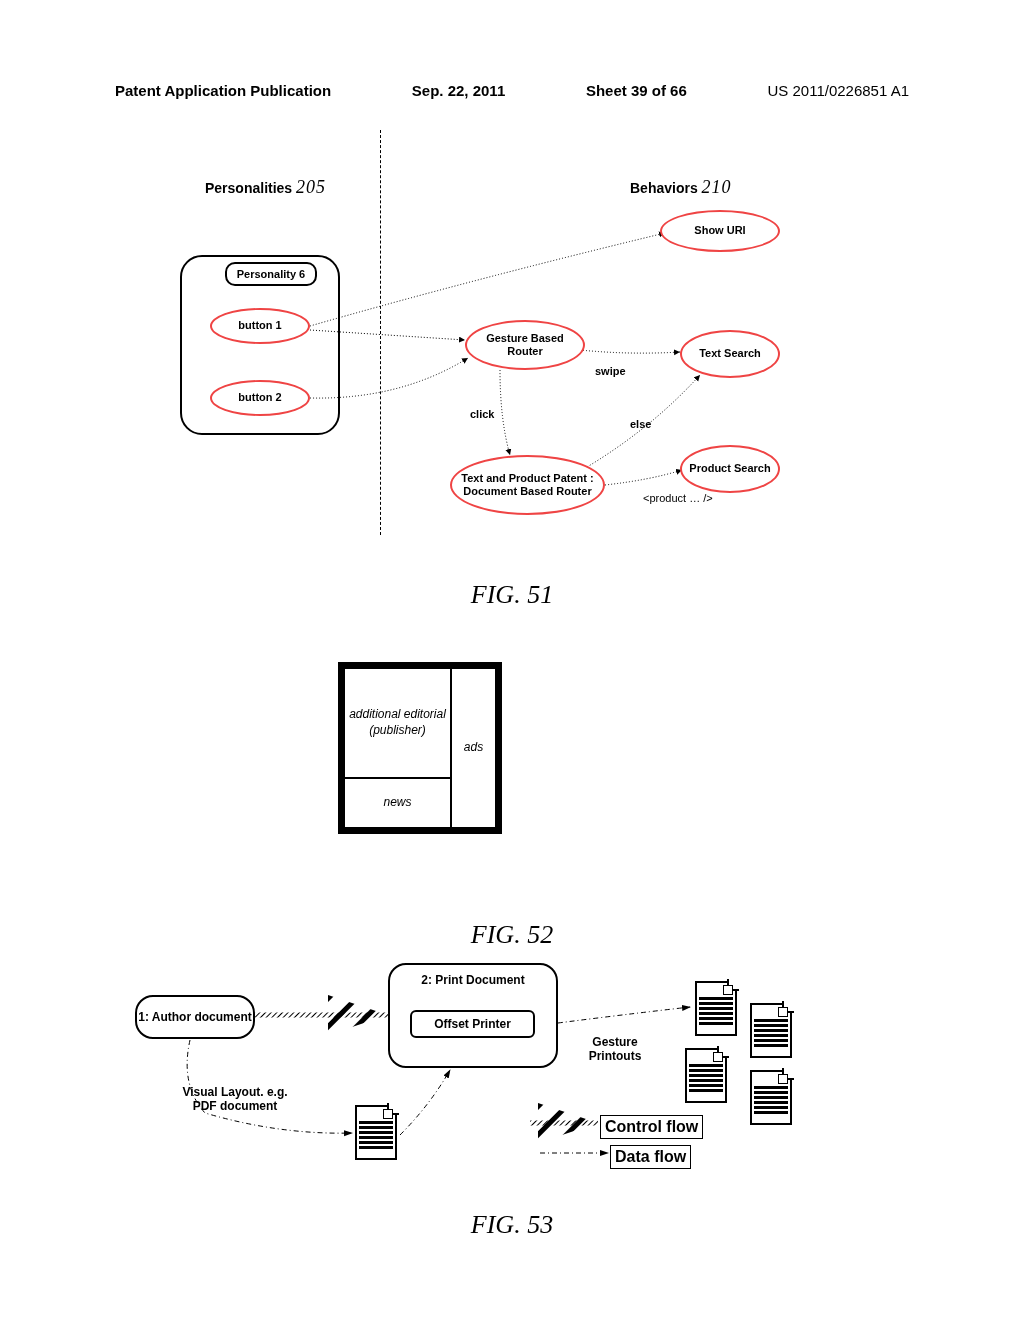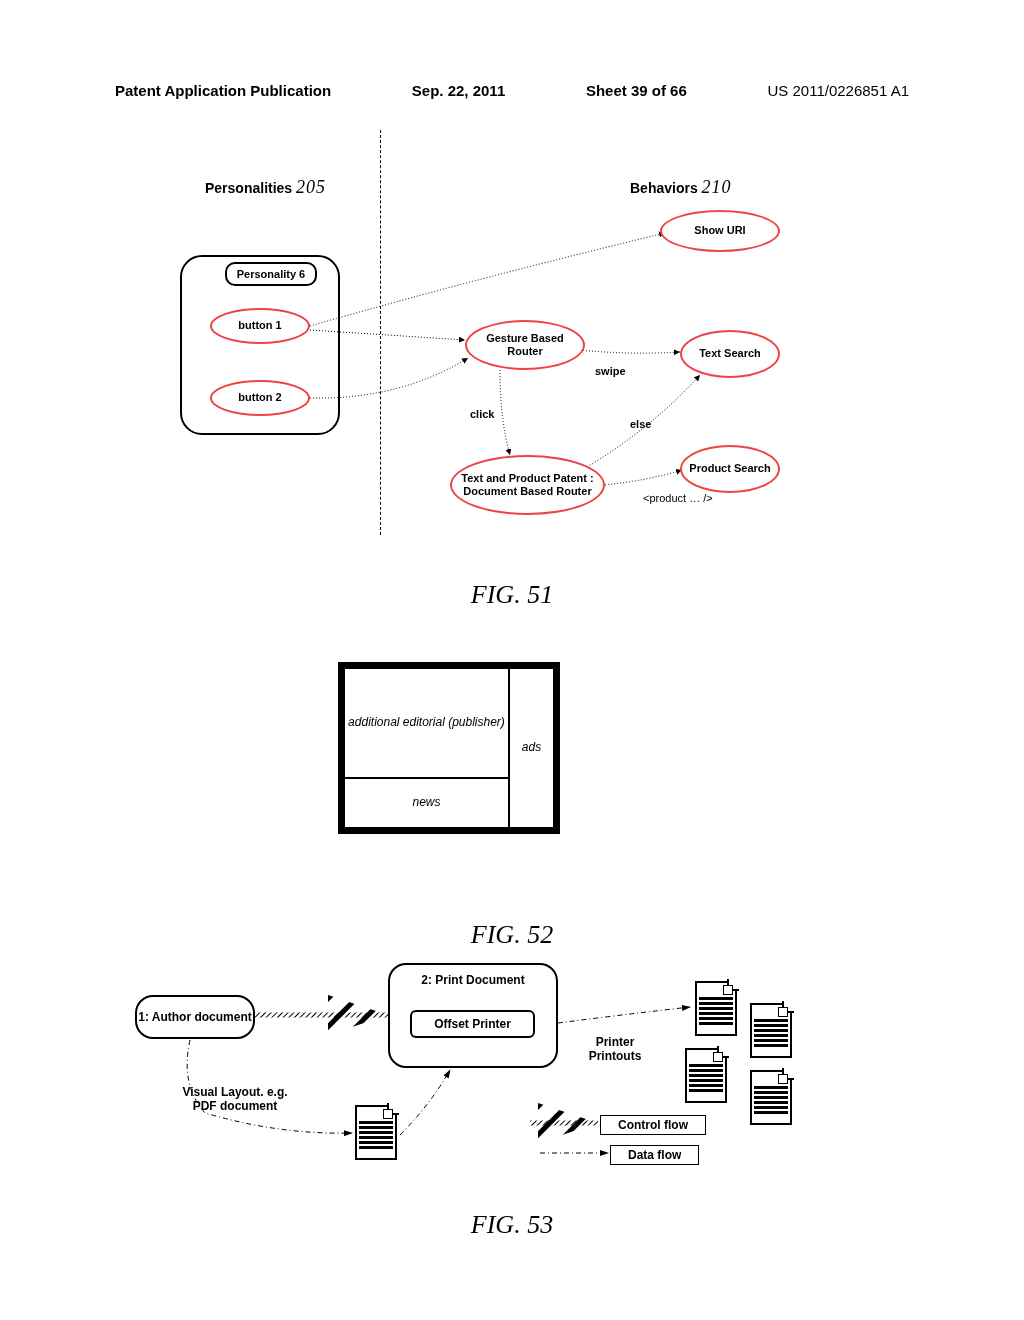--- a/index.html
+++ b/index.html
@@ -82,42 +82,42 @@
 
   .edge-lbl { position: absolute; font-weight: bold; font-size: 11px; }
   .lbl-click   { top: 278px; left: 300px; }
   .lbl-swipe   { top: 235px; left: 425px; }
   .lbl-else    { top: 288px; left: 460px; }
   .lbl-product { top: 362px; left: 445px; font-family: Liberation Sans, sans-serif; font-weight: normal; font-size: 11px; margin-left: 28px; }
 
   svg.dotted { position: absolute; top: 0; left: 0; width: 690px; height: 420px; pointer-events: none; }
 
   
-  .fig52 { position: absolute; top: 662px; left: 338px; width: 222px; height: 172px;
+  .fig52 { position: absolute; top: 662px; left: 338px; width: 164px; height: 172px;
            border: 5px solid #000; font-size: 12px; font-style: italic; }
   .fig52 .inner { border: 1.5px solid #000; margin: 0; height: 100%; display: grid;
                   grid-template-columns: 1fr 45px; }
   .left-col { display: grid; grid-template-rows: 1fr 50px; }
   .cell { border: 0.5px solid #000; display: flex; align-items: center; justify-content: center;
           text-align: center; line-height: 1.3; }
 
   
   .fig53 { position: absolute; top: 955px; left: 130px; width: 700px; height: 245px; }
   .rbox53 { position: absolute; border: 2px solid #000; border-radius: 18px;
             font-weight: bold; font-size: 12px; text-align: center; background: #fff;
             display: flex; align-items: center; justify-content: center; }
   .auth { top: 40px; left: 5px; width: 120px; height: 44px; }
   .print-doc { top: 8px; left: 258px; width: 170px; height: 105px;
                align-items: flex-start; padding-top: 8px; }
   .offset { top: 55px; left: 280px; width: 125px; height: 28px; border-radius: 8px; }
   .plain-lbl { position: absolute; font-weight: bold; font-size: 12px; text-align: center; line-height: 1.2; }
   .vis-lay { top: 130px; left: 40px; width: 130px; }
   .phys    { top: 80px;  left: 445px; width: 80px; }
-  .legend-box { position: absolute; border: 1.5px solid #000; font-weight: bold; font-size: 12px;
-                padding: 2px 17px; background: #fff; }
+  .legend-box { position: absolute; border: 1.5px solid #000; font-weight: bold; font-size: 16px;
+                padding: 2px 4px; background: #fff; }
   .cf { top: 160px; left: 470px; }
   .df { top: 190px; left: 480px; }
 
   svg.f53svg { position: absolute; top: 0; left: 0; width: 700px; height: 245px; pointer-events: none; }
 
   
   .doc-icon { position: absolute; width: 42px; height: 55px; }
   .doc-icon .sheet { position: absolute; width: 42px; height: 55px; background: #fff; border: 2px solid #000; }
   .doc-icon .fold  { position: absolute; right: -2px; top: -2px; width: 12px; height: 12px;
                      background: #fff; border-left: 2px solid #000; border-bottom: 2px solid #000; }
@@ -219,21 +219,21 @@
     <path d="M270 180 Q300 150 320 115" stroke="#000" fill="none" stroke-dasharray="5 3 1 3" marker-end="url(#arrF)"></path>
     <path d="M428 68 Q490 60 560 52" stroke="#000" fill="none" stroke-dasharray="5 3 1 3" marker-end="url(#arrF)"></path>
     <line x1="410" y1="198" x2="478" y2="198" stroke="#000" stroke-dasharray="5 3 1 3" marker-end="url(#arrF)"></line>
   </svg>
 
   <div class="rbox53 auth">1: Author document</div>
   <div class="rbox53 print-doc">2: Print Document</div>
   <div class="rbox53 offset" style="border-radius:6px">Offset Printer</div>
 
   <div class="plain-lbl vis-lay">Visual Layout. e.g. PDF document</div>
-  <div class="plain-lbl phys">Printer Printouts</div>
+  <div class="plain-lbl phys">Gesture Printouts</div>
 
   <div class="legend-box cf">Control flow</div>
   <div class="legend-box df">Data flow</div>
 
   <div class="doc-icon doc1">
     <div class="sheet"></div>
       <div class="fold"></div>
       <div class="thumb"></div>
     <div class="lines">
         <span></span>

